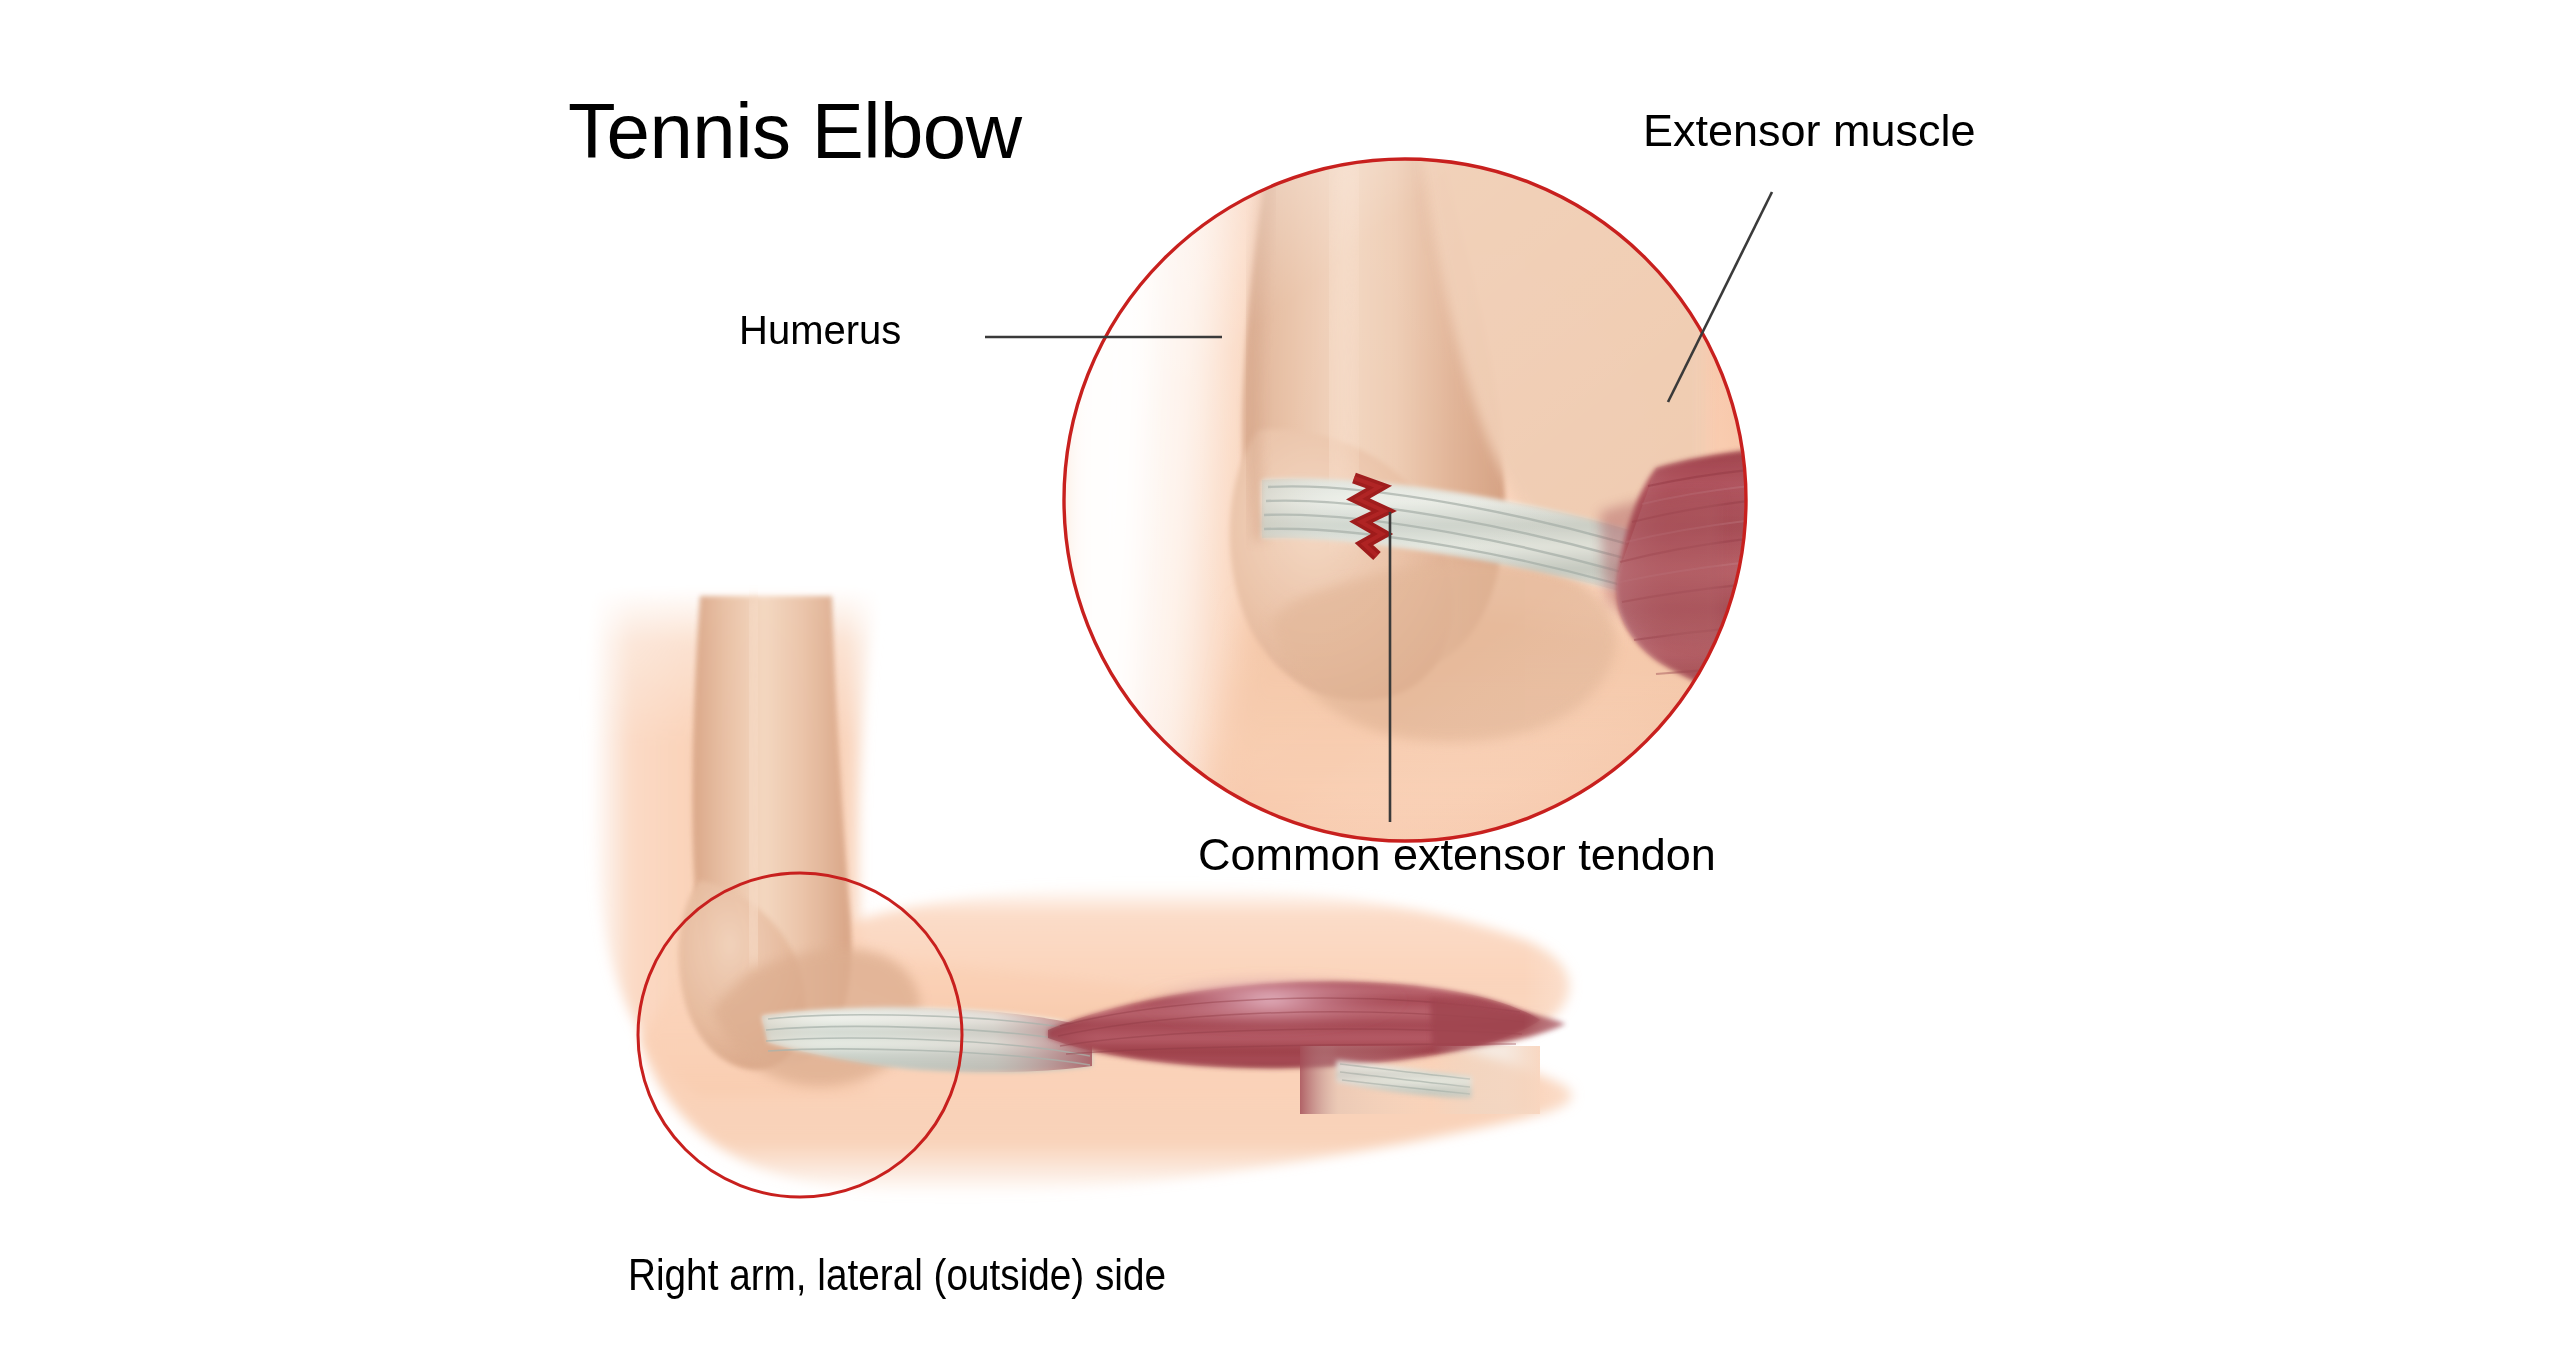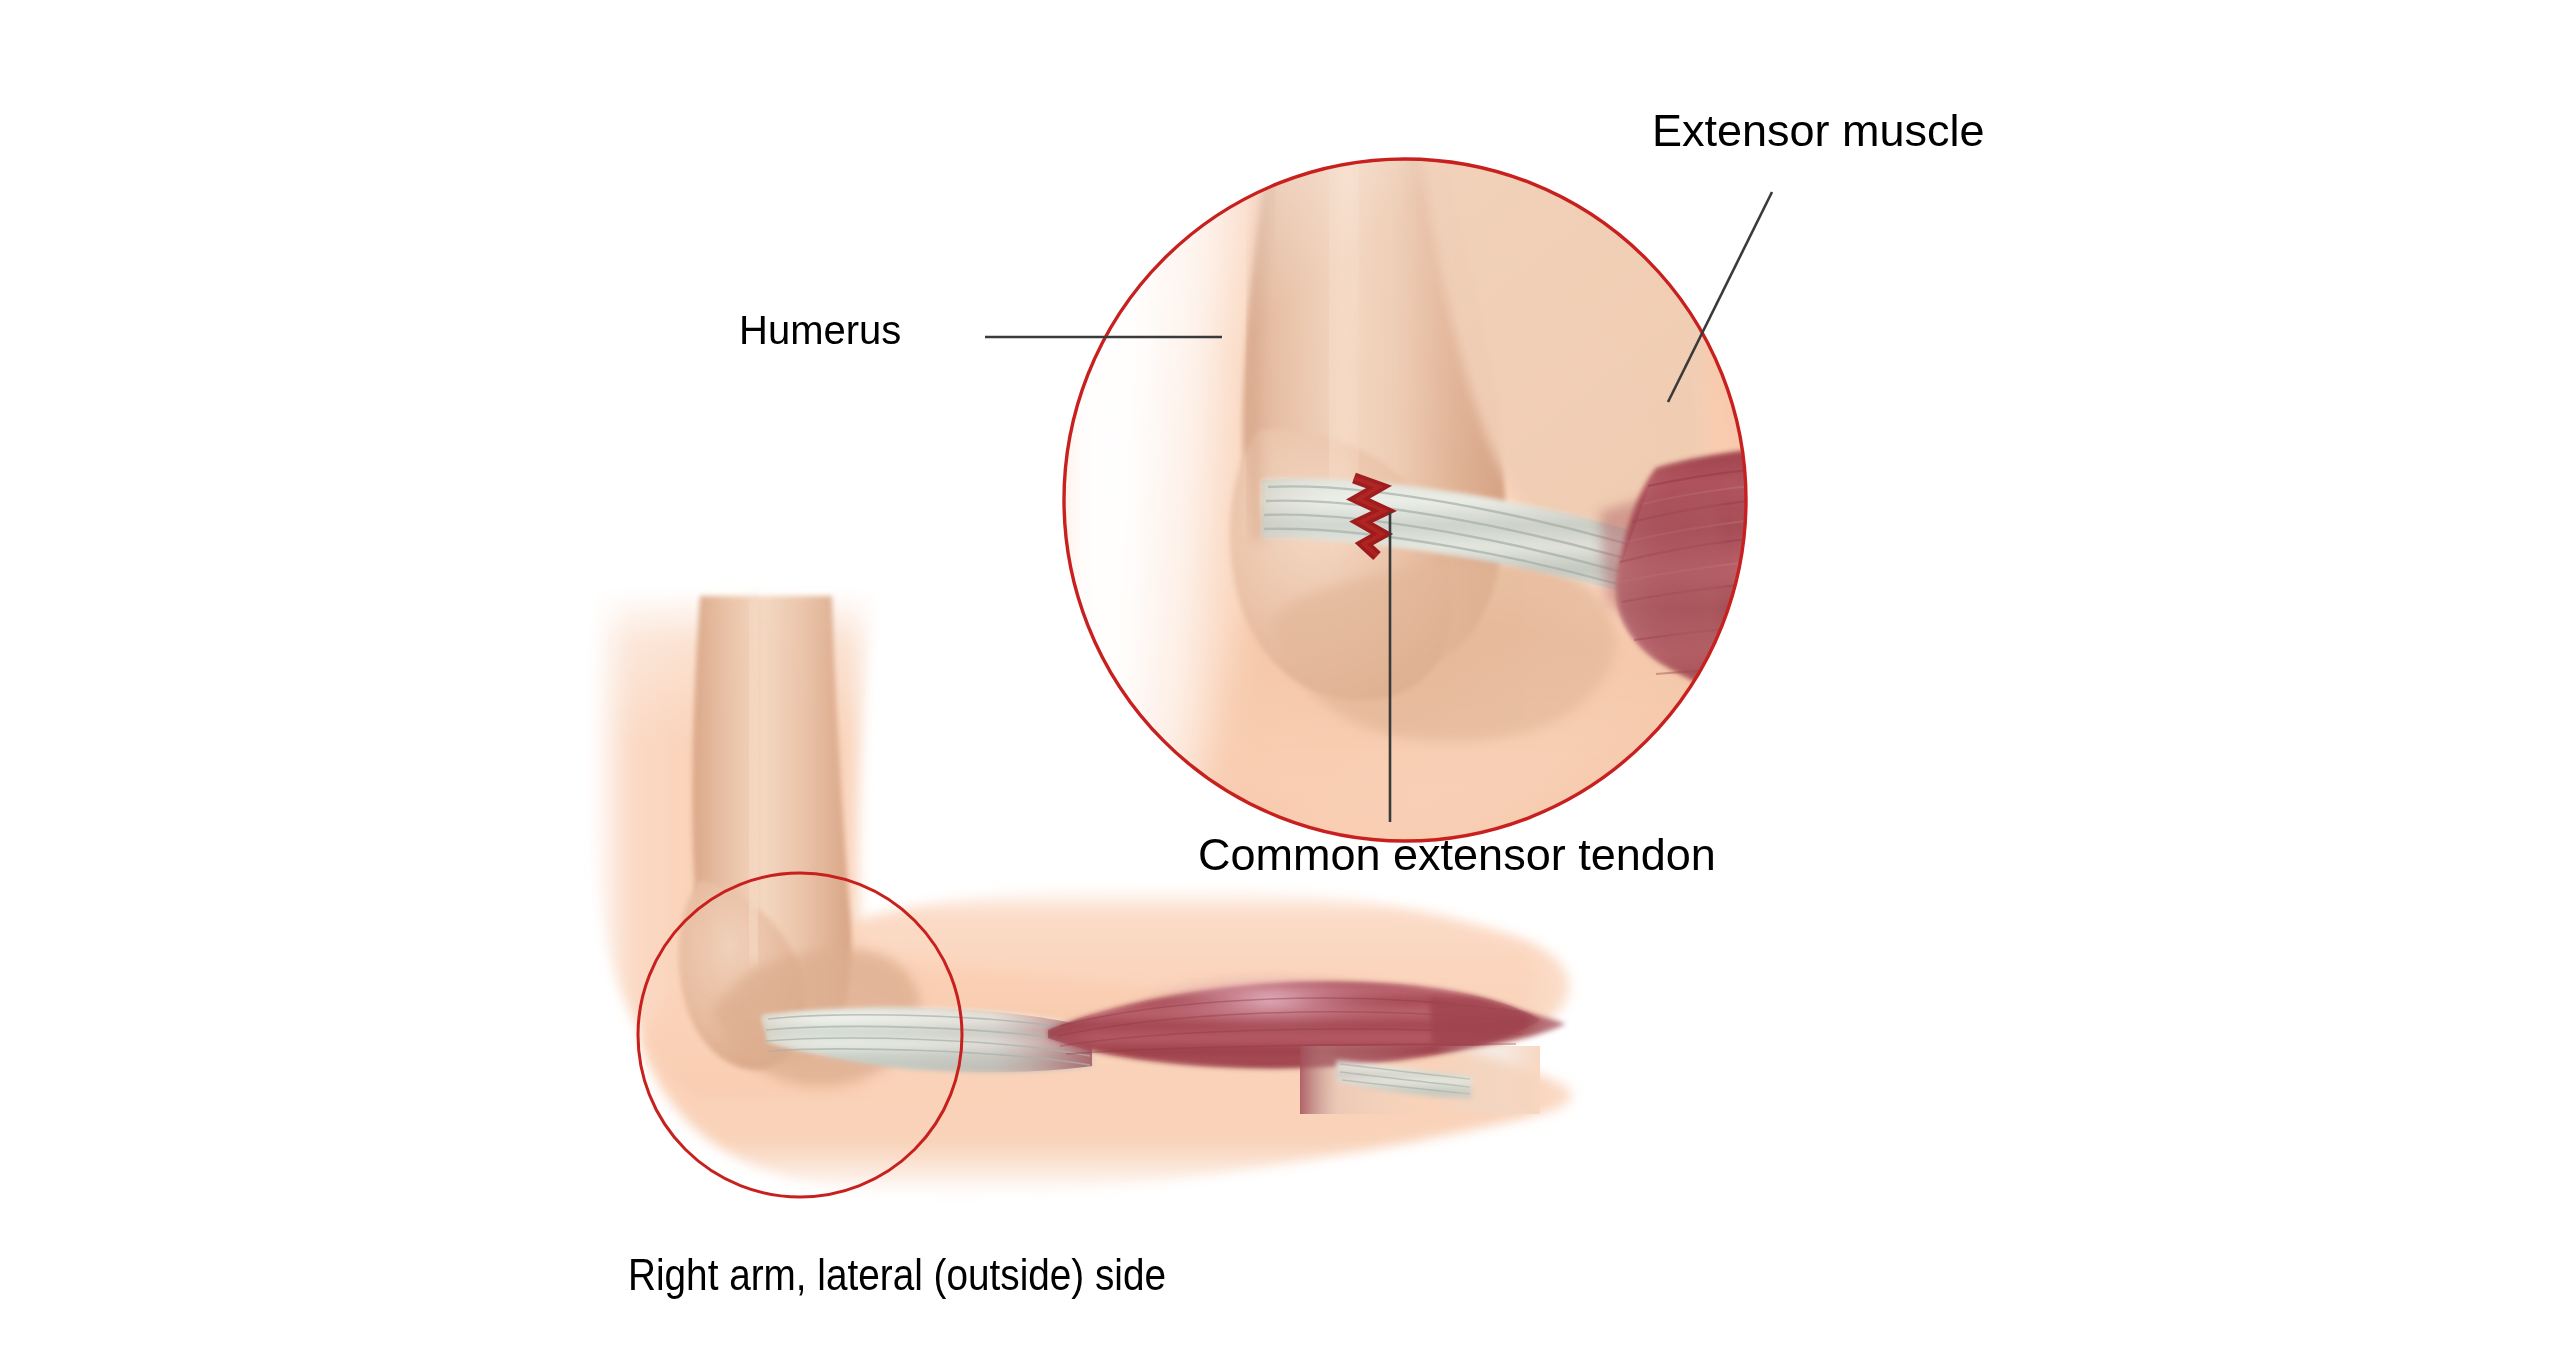--- a/index.html
+++ b/index.html
@@ -39,21 +39,20 @@
   }
   #lbl-humerus {
     left: 739px;
     top: 310px;
     font-size: 40px;
   }
   #lbl-extensor {
     left: 1643px;
     top: 108px;
     font-size: 45px;
-    margin-left: 9px;
   }
   #lbl-tendon {
     left: 1190px;
     top: 832px;
     font-size: 45px;
     margin-left: 8px;
   }
   #caption {
     left: 628px;
     top: 1253px;
@@ -503,20 +502,21 @@
       <circle cx="1405" cy="500" r="341" fill="none" stroke="#C8201E" stroke-width="3.4"></circle>
     </g>
 
     <g stroke="#3A3A3A" stroke-width="2.6" fill="none">
       <line x1="985" y1="337" x2="1222" y2="337"></line>
       <line x1="1772" y1="192" x2="1668" y2="402"></line>
       <line x1="1390" y1="512" x2="1390" y2="822"></line>
     </g>
   </svg>
 
+  <div class="lbl" id="title">Tennis Elbow</div>
 
   <div class="lbl" id="lbl-humerus">Humerus</div>
 
   <div class="lbl" id="lbl-extensor">Extensor muscle</div>
 
   <div class="lbl" id="lbl-tendon">Common extensor tendon</div>
 
   <div class="lbl" id="caption">Right arm, lateral (outside) side</div>
 
 </div>

